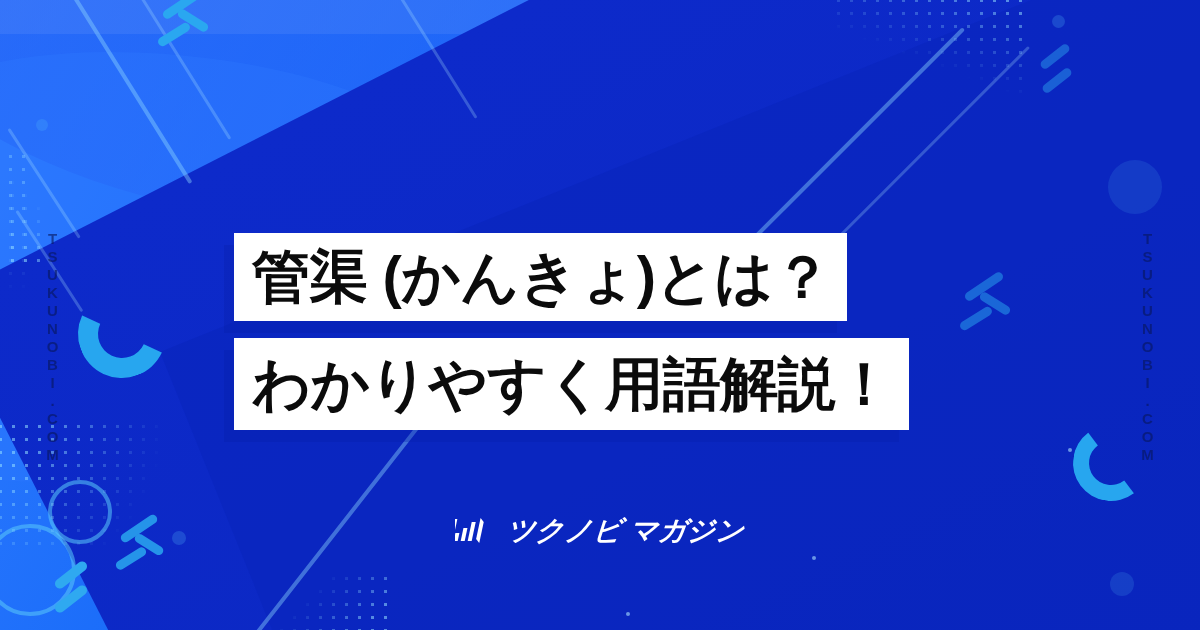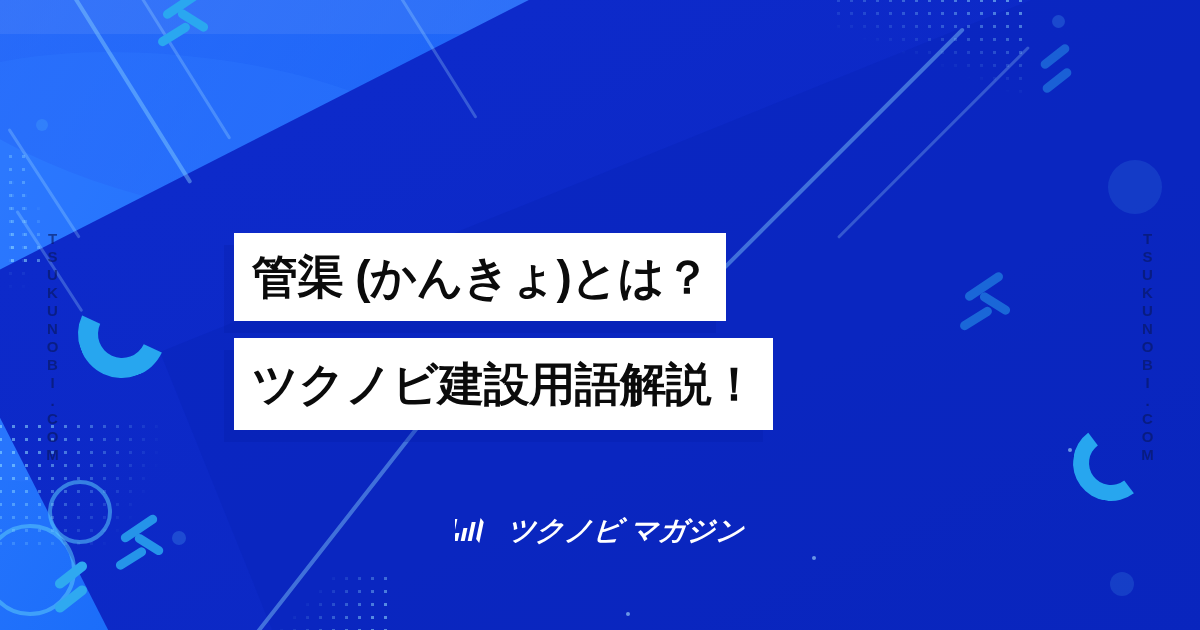--- a/index.html
+++ b/index.html
@@ -173,21 +173,21 @@
     position:absolute;
     background:#fff;
     display:flex; align-items:center;
     padding:0 16px 0 18px;
     box-shadow:-10px 12px 0 rgba(8,30,170,.30);
   }
   .band.l1{ left:234px; top:233px; height:88px; }
   .band.l2{ left:234px; top:338px; height:92px; }
   .band-text{
     color:#0b0b0b;
-    font-size:46px;
+    font-size:58px;
     font-weight:700;
     letter-spacing:-0.5px;
     white-space:nowrap;
     line-height:1;
   }
 
   
   .logo{
     position:absolute;
     left:0; right:0; top:512px;
@@ -271,21 +271,21 @@
   <div class="dotspeck" style="left:626px; top:612px;"></div>
 
   <div class="vside left">TSUKUNOBI.COM</div>
   <div class="vside right">TSUKUNOBI.COM</div>
 
 
   <div class="band l1">
     <span class="band-text">管渠 (かんきょ)とは？</span>
   </div>
   <div class="band l2">
-    <span class="band-text">ツクノビ建設用語解説！</span>
+    <span class="band-text">わかりやすく用語解説！</span>
   </div>
 
   <div class="logo">
     <svg class="logo-mark" viewBox="0 0 38 30">
       <g fill="#ffffff">
         <path d="M4 17 L8 17 L8 25 L4 25 Z" transform="skewX(-12)"></path>
         <path d="M11 12 L15 12 L15 25 L11 25 Z" transform="skewX(-12)"></path>
         <path d="M18 6 L22 6 L22 25 L18 25 Z" transform="skewX(-12)"></path>
         <path d="M0 3 L3 3 L3 29 L0 29 Z" transform="skewX(-12)"></path>
         <path d="M26 2 L30 6 L30 27 L26 23 Z" transform="skewX(-12)"></path>

